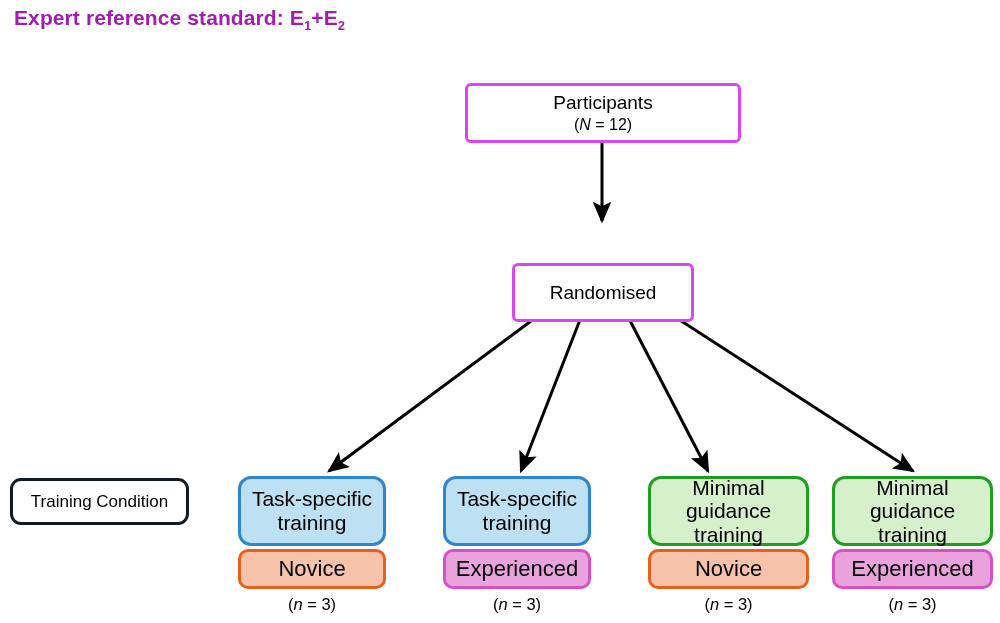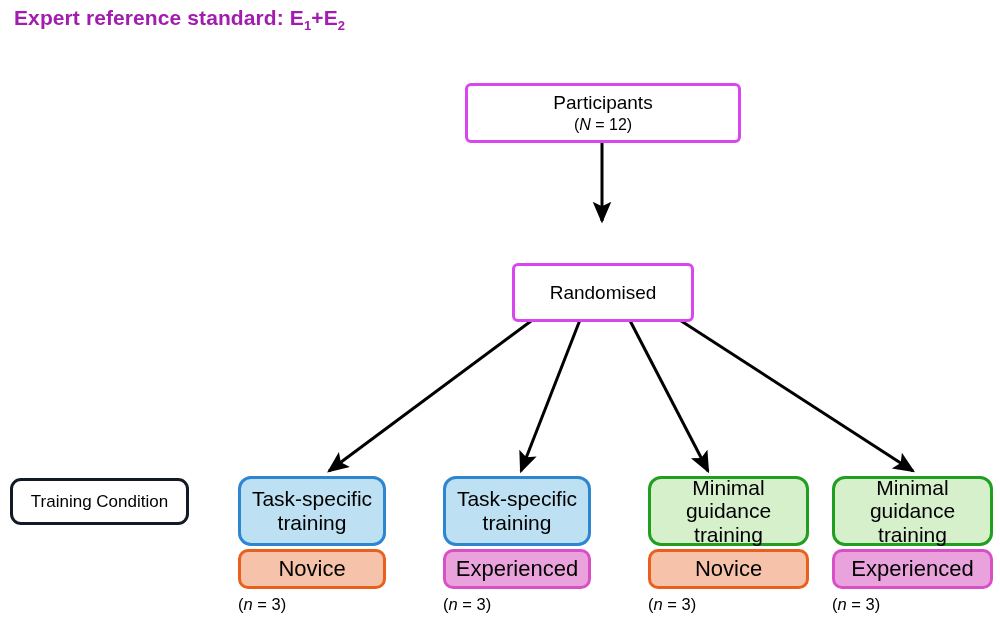--- a/index.html
+++ b/index.html
@@ -81,20 +81,21 @@
 
   .partner-node {
     border-width: 3px;
     border-style: solid;
     border-radius: 10px;
     font-size: 22px;
   }
 
   .n-label {
     position: absolute;
+    text-align: center;
     font-size: 16.5px;
     line-height: 1;
   }
 
   .ital { font-style: italic; }
 
   svg#arrows {
     position: absolute;
     left: 0;
     top: 0;

